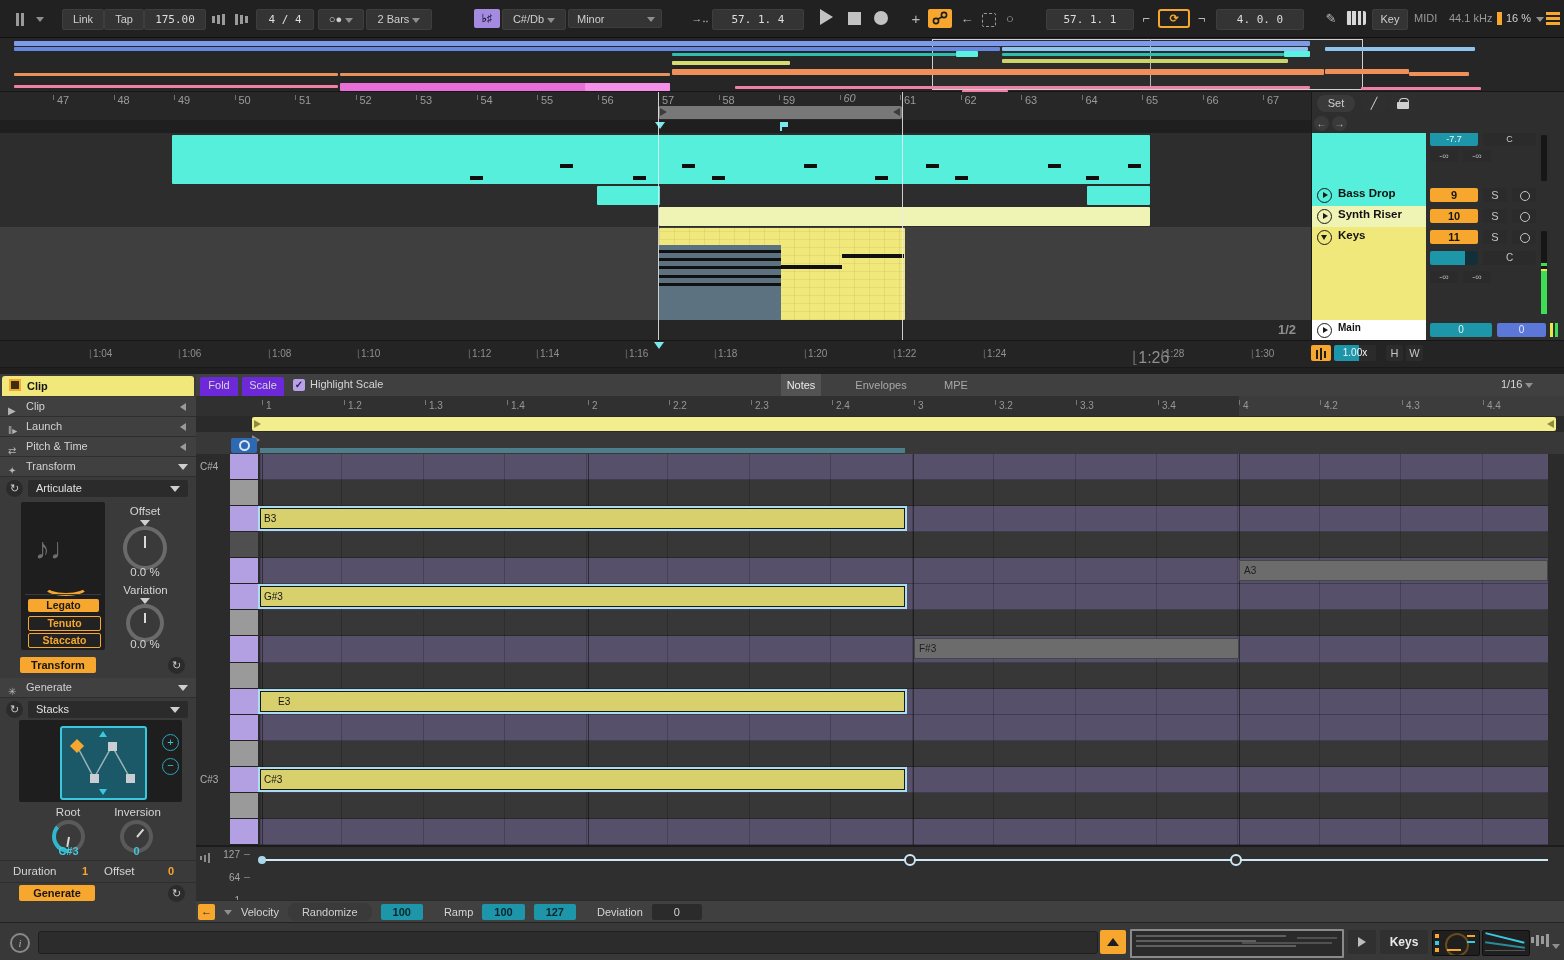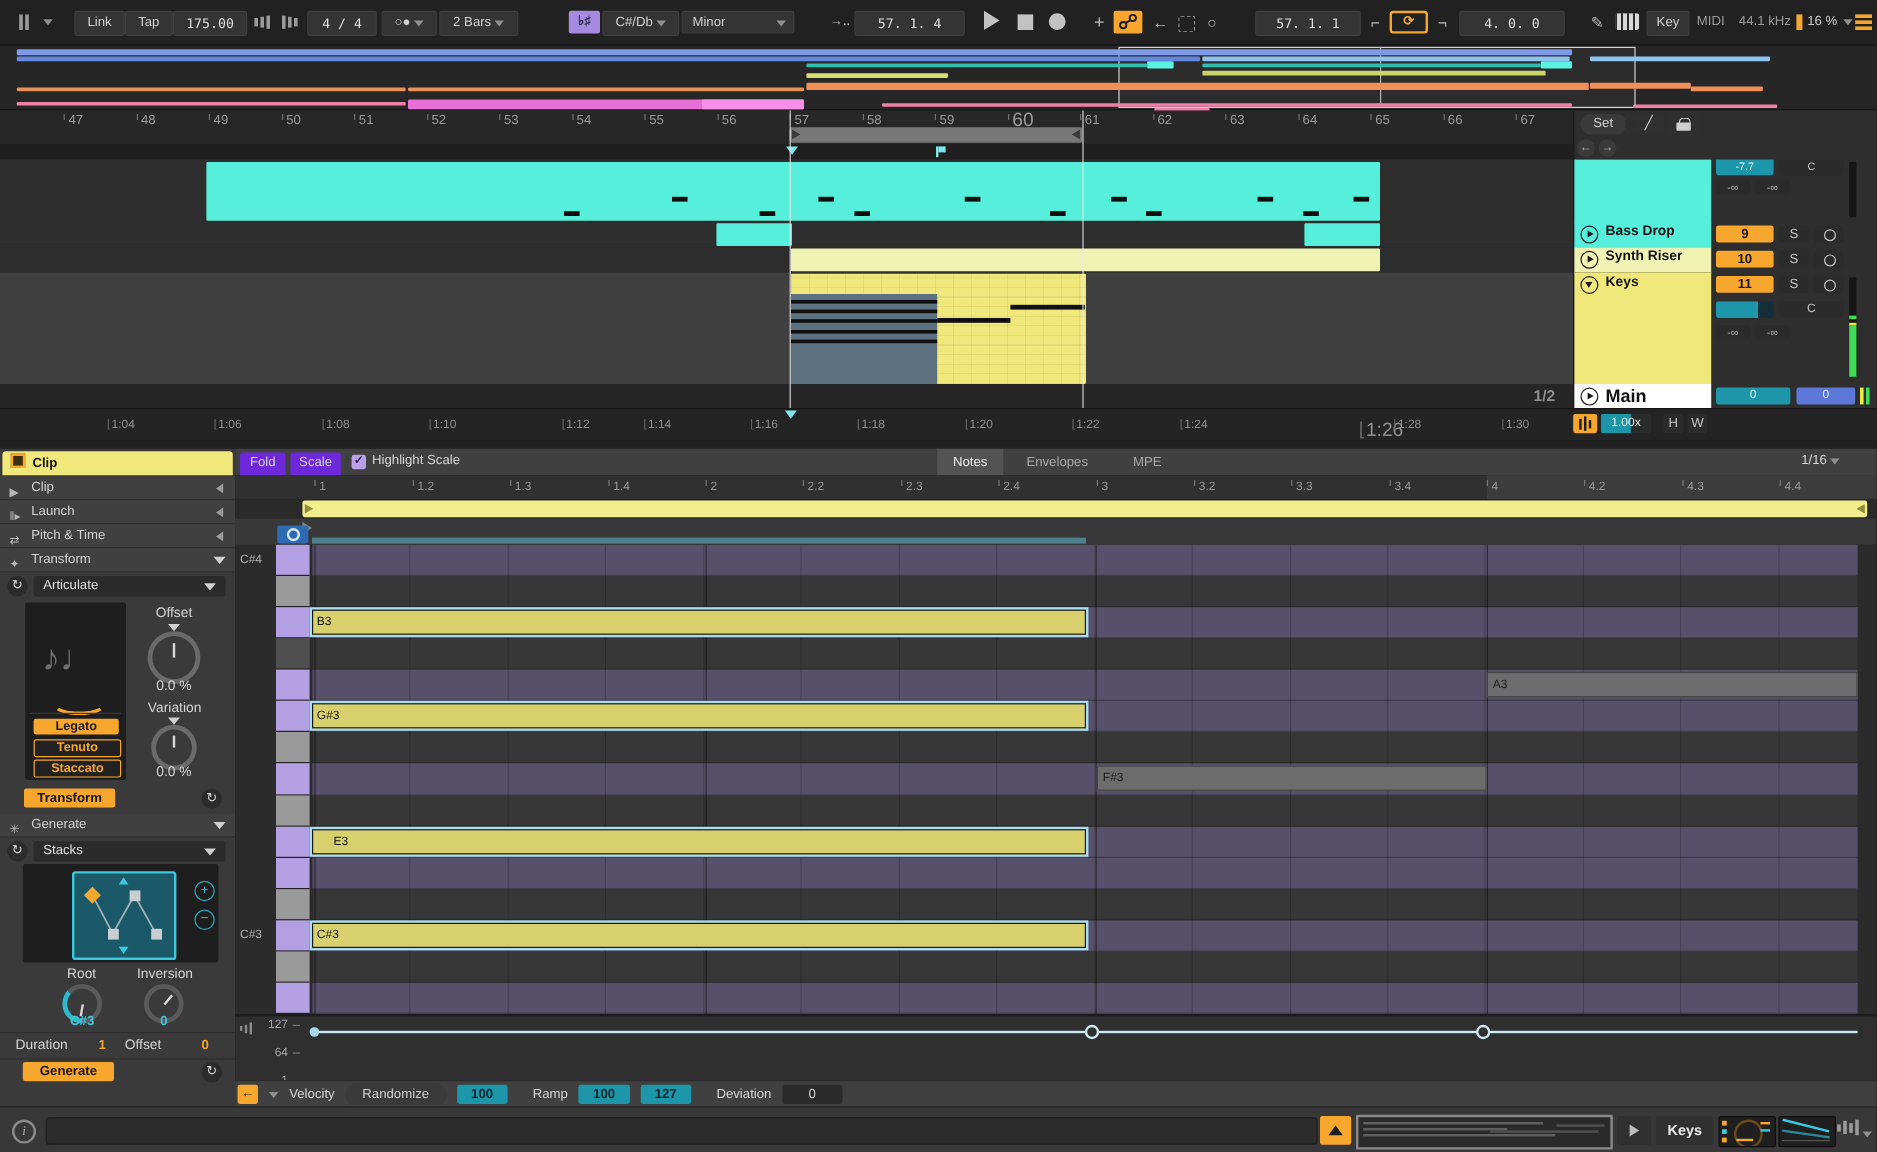--- a/index.html
+++ b/index.html
@@ -188,21 +188,21 @@
       <div style="position: absolute; left: 541px; top: 2px; color: rgb(154, 154, 154); font-size: 11px;">55</div>
       <div style="position: absolute; left: 597.5px; top: 3px; width: 1px; height: 5px; background: rgb(111, 111, 111);"></div>
       <div style="position: absolute; left: 601.5px; top: 2px; color: rgb(154, 154, 154); font-size: 11px;">56</div>
       <div style="position: absolute; left: 658px; top: 3px; width: 1px; height: 5px; background: rgb(111, 111, 111);"></div>
       <div style="position: absolute; left: 662px; top: 2px; color: rgb(154, 154, 154); font-size: 11px;">57</div>
       <div style="position: absolute; left: 718.5px; top: 3px; width: 1px; height: 5px; background: rgb(111, 111, 111);"></div>
       <div style="position: absolute; left: 722.5px; top: 2px; color: rgb(154, 154, 154); font-size: 11px;">58</div>
       <div style="position: absolute; left: 779px; top: 3px; width: 1px; height: 5px; background: rgb(111, 111, 111);"></div>
       <div style="position: absolute; left: 783px; top: 2px; color: rgb(154, 154, 154); font-size: 11px;">59</div>
       <div style="position: absolute; left: 839.5px; top: 3px; width: 1px; height: 5px; background: rgb(111, 111, 111);"></div>
-      <div style="position: absolute; left: 843.5px; top: 0; color: rgb(154, 154, 154); font-size: 16px;">60</div>
+      <div style="position: absolute; left: 843.5px; top: 0; color: rgb(154, 154, 154); font-size: 11px; font-style: italic;">60</div>
       <div style="position: absolute; left: 900px; top: 3px; width: 1px; height: 5px; background: rgb(111, 111, 111);"></div>
       <div style="position: absolute; left: 904px; top: 2px; color: rgb(154, 154, 154); font-size: 11px;">61</div>
       <div style="position: absolute; left: 960.5px; top: 3px; width: 1px; height: 5px; background: rgb(111, 111, 111);"></div>
       <div style="position: absolute; left: 964.5px; top: 2px; color: rgb(154, 154, 154); font-size: 11px;">62</div>
       <div style="position: absolute; left: 1021px; top: 3px; width: 1px; height: 5px; background: rgb(111, 111, 111);"></div>
       <div style="position: absolute; left: 1025px; top: 2px; color: rgb(154, 154, 154); font-size: 11px;">63</div>
       <div style="position: absolute; left: 1081.5px; top: 3px; width: 1px; height: 5px; background: rgb(111, 111, 111);"></div>
       <div style="position: absolute; left: 1085.5px; top: 2px; color: rgb(154, 154, 154); font-size: 11px;">64</div>
       <div style="position: absolute; left: 1142px; top: 3px; width: 1px; height: 5px; background: rgb(111, 111, 111);"></div>
       <div style="position: absolute; left: 1146px; top: 2px; color: rgb(154, 154, 154); font-size: 11px;">65</div>
@@ -326,21 +326,21 @@
             <div style="position: absolute; left: 0px; bottom: 0px; width: 100%; height: 52%; background: rgb(63, 220, 85);"></div>
             <div style="position: absolute; left: 0px; bottom: 58%; width: 100%; height: 4%; background: rgb(63, 220, 85);"></div>
             <div style="position: absolute; left: 0px; bottom: 52%; width: 100%; height: 2px; background: rgb(232, 232, 74);"></div>
           </div>
         </div>
         <div style="position: absolute; left: 0px; top: 187px; width: 253px; height: 20px;">
           <div style="position: absolute; left: 0px; top: 0px; width: 114px; height: 20px; background: rgb(255, 255, 255); border-bottom: 1px solid rgb(28, 28, 28);">
             <div style="position: absolute; left: 5px; top: 3px; width: 13px; height: 13px; border: 1.5px solid rgb(27, 27, 27); border-radius: 50%;">
               <div style="position: absolute; left: 4.5px; top: 2.5px; width: 0px; height: 0px; border-top: 3.5px solid transparent; border-bottom: 3.5px solid transparent; border-left: 5px solid rgb(27, 27, 27);"></div>
             </div>
-            <div style="position: absolute; left: 26px; top: 2px; color: rgb(17, 17, 17); font-weight: bold; font-size: 15px;">Main</div>
+            <div style="position: absolute; left: 26px; top: 2px; color: rgb(17, 17, 17); font-weight: bold; font-size: 10px;">Main</div>
           </div>
           <div style="position: absolute; left: 118px; top: 3px; width: 62px; height: 14px; background: rgb(29, 150, 170); color: rgb(223, 243, 246); font-size: 10px; text-align: center; line-height: 14px; border-radius: 2px;">0</div>
           <div style="position: absolute; left: 185px; top: 3px; width: 49px; height: 14px; background: rgb(91, 119, 216); color: rgb(230, 235, 255); font-size: 10px; text-align: center; line-height: 14px; border-radius: 2px;">0</div>
           <div style="position: absolute; left: 238px; top: 3px; width: 3px; height: 14px; background: rgb(232, 232, 74);"></div>
           <div style="position: absolute; left: 243px; top: 3px; width: 3px; height: 14px; background: rgb(63, 220, 85);"></div>
           <div style="position: absolute; left: -34px; top: 2px; color: rgb(143, 143, 143); font-weight: bold; font-size: 13px;">1/2</div>
         </div>
       </div>
   </div>
 
@@ -442,21 +442,21 @@
     <div class="obtn" style="left:19px;top:511px;width:76px;height:16px;line-height:16px">Generate</div>
     <div class="refbtn" style="left:168px;top:511px">↻</div>
   </div>
 
   <div id="mtoolbar">
     <div class="mtb" style="left:4px;width:38px">Fold</div>
     <div class="mtb" style="left:46px;width:42px">Scale</div>
     <div class="chk" style="left:97px">✓</div>
     <div class="abs" style="left:114px;top:4px;color:#d5d5d5">Highlight Scale</div>
     <div id="mtabs">
-        <div style="position: absolute; left: 585px; top: 0px; width: 55px; height: 22px; line-height: 22px; text-align: center; color: rgb(234, 234, 234); background: rgb(83, 83, 83);">Notes</div>
+        <div style="position: absolute; left: 585px; top: 0px; width: 40px; height: 22px; line-height: 22px; text-align: center; color: rgb(234, 234, 234); background: rgb(83, 83, 83);">Notes</div>
         <div style="position: absolute; left: 640px; top: 0px; width: 90px; height: 22px; line-height: 22px; text-align: center; color: rgb(168, 168, 168);">Envelopes</div>
         <div style="position: absolute; left: 730px; top: 0px; width: 60px; height: 22px; line-height: 22px; text-align: center; color: rgb(168, 168, 168);">MPE</div>
       </div>
     <div class="abs" style="left:1305px;top:4px;color:#d5d5d5"><span>1/16</span> <span class="caret"></span></div>
   </div>
   <div id="mruler">
       <div style="position: absolute; left: 1043px; top: 0px; width: 325px; height: 20px; background: rgb(60, 60, 60);"></div>
       <div style="position: absolute; left: 66px; top: 4px; width: 1px; height: 5px; background: rgb(119, 119, 119);"></div>
       <div style="position: absolute; left: 70px; top: 4px; color: rgb(151, 151, 151); font-size: 10px;">1</div>
       <div style="position: absolute; left: 148px; top: 4px; width: 1px; height: 5px; background: rgb(119, 119, 119);"></div>

